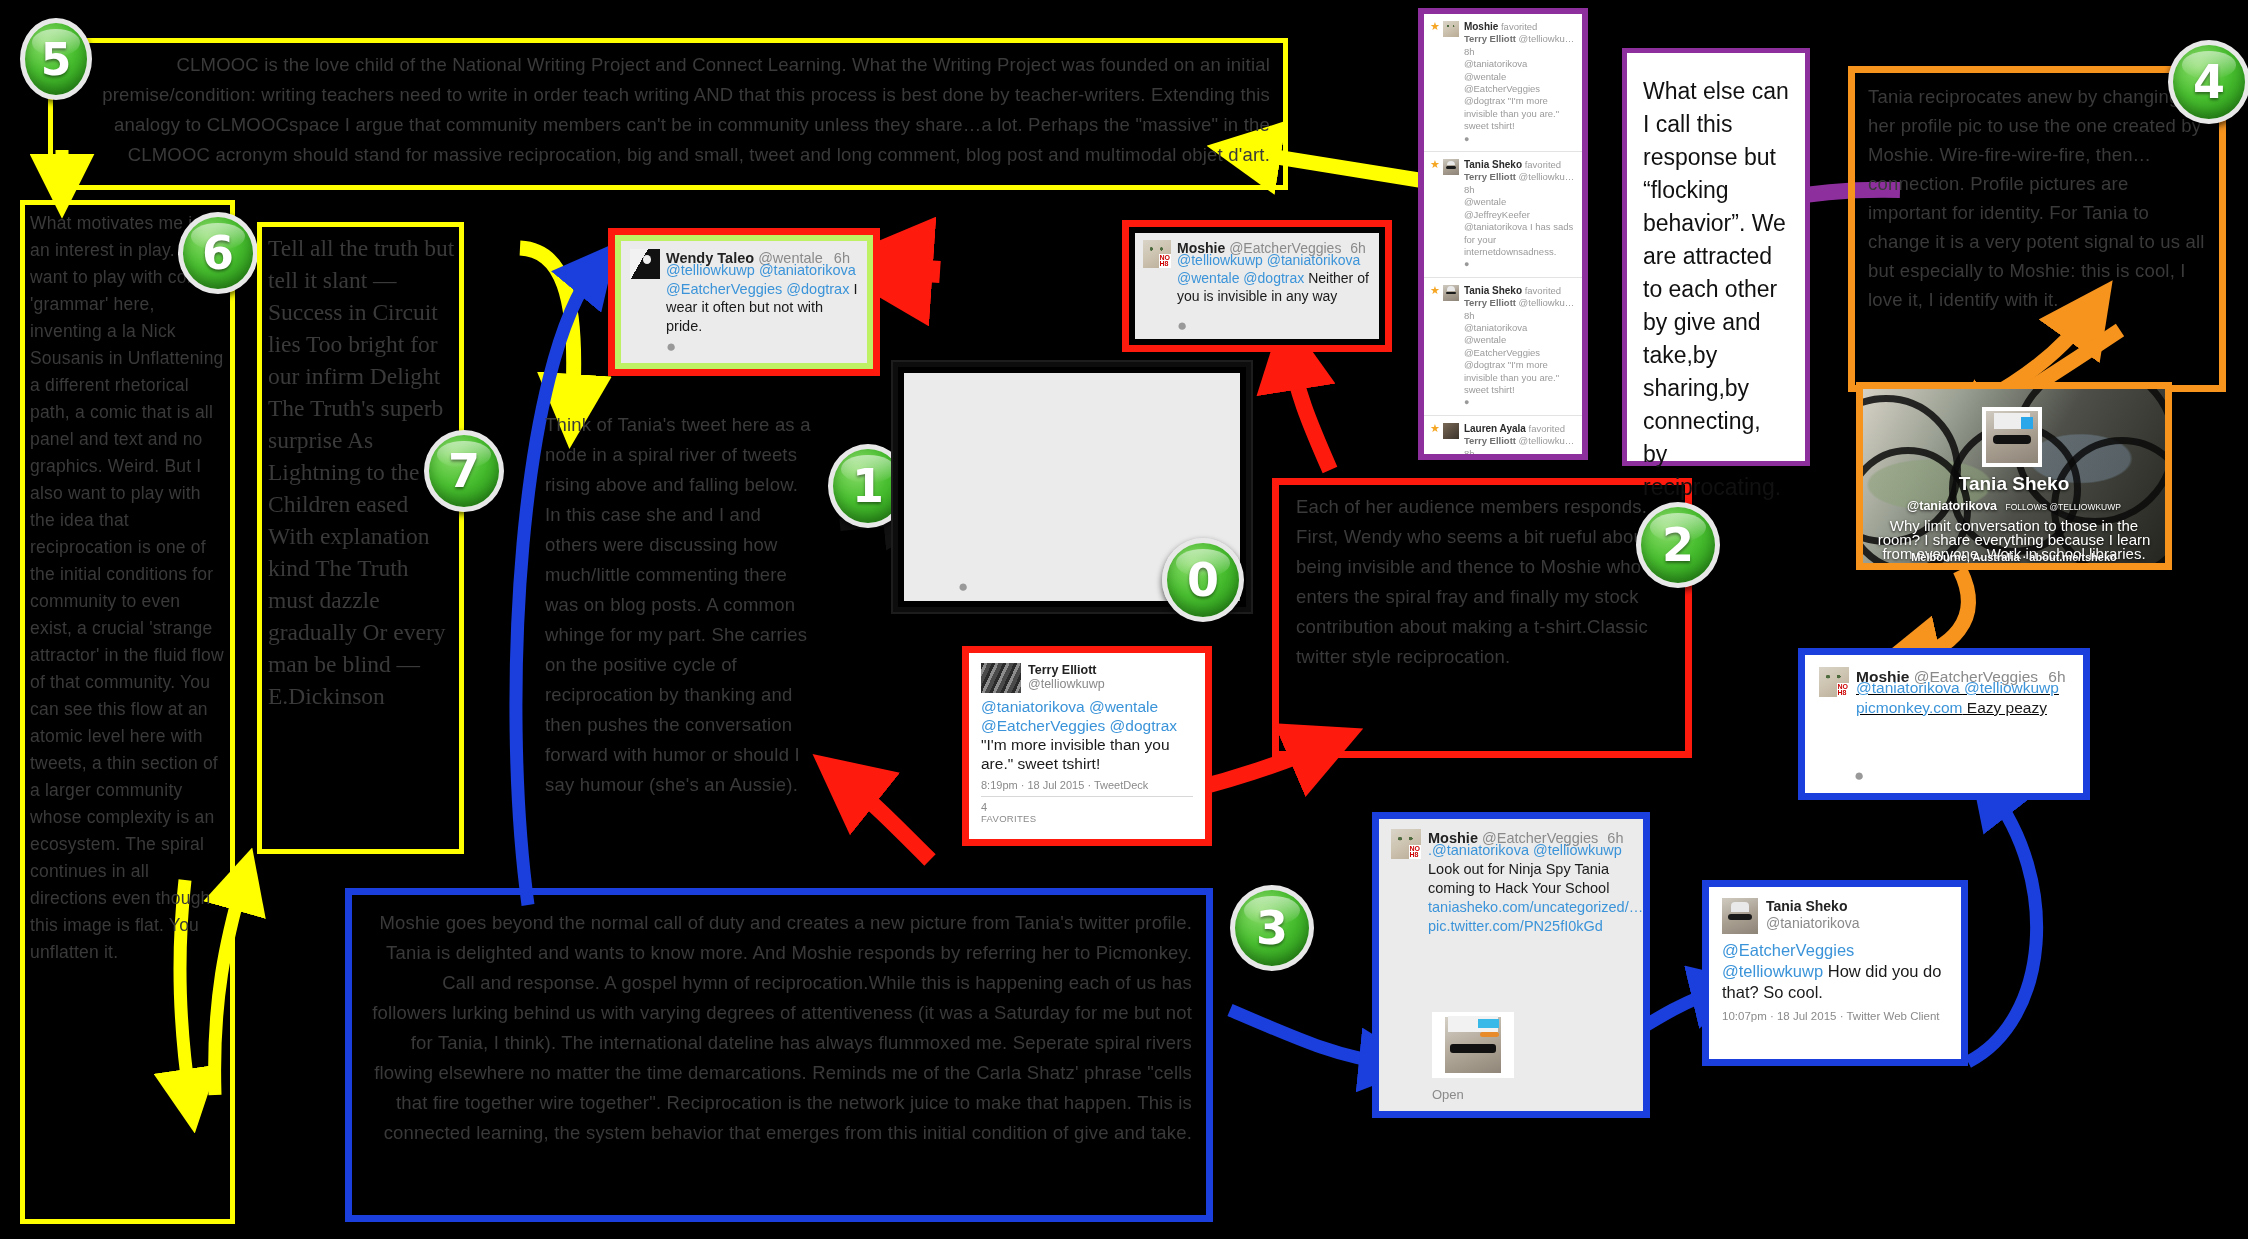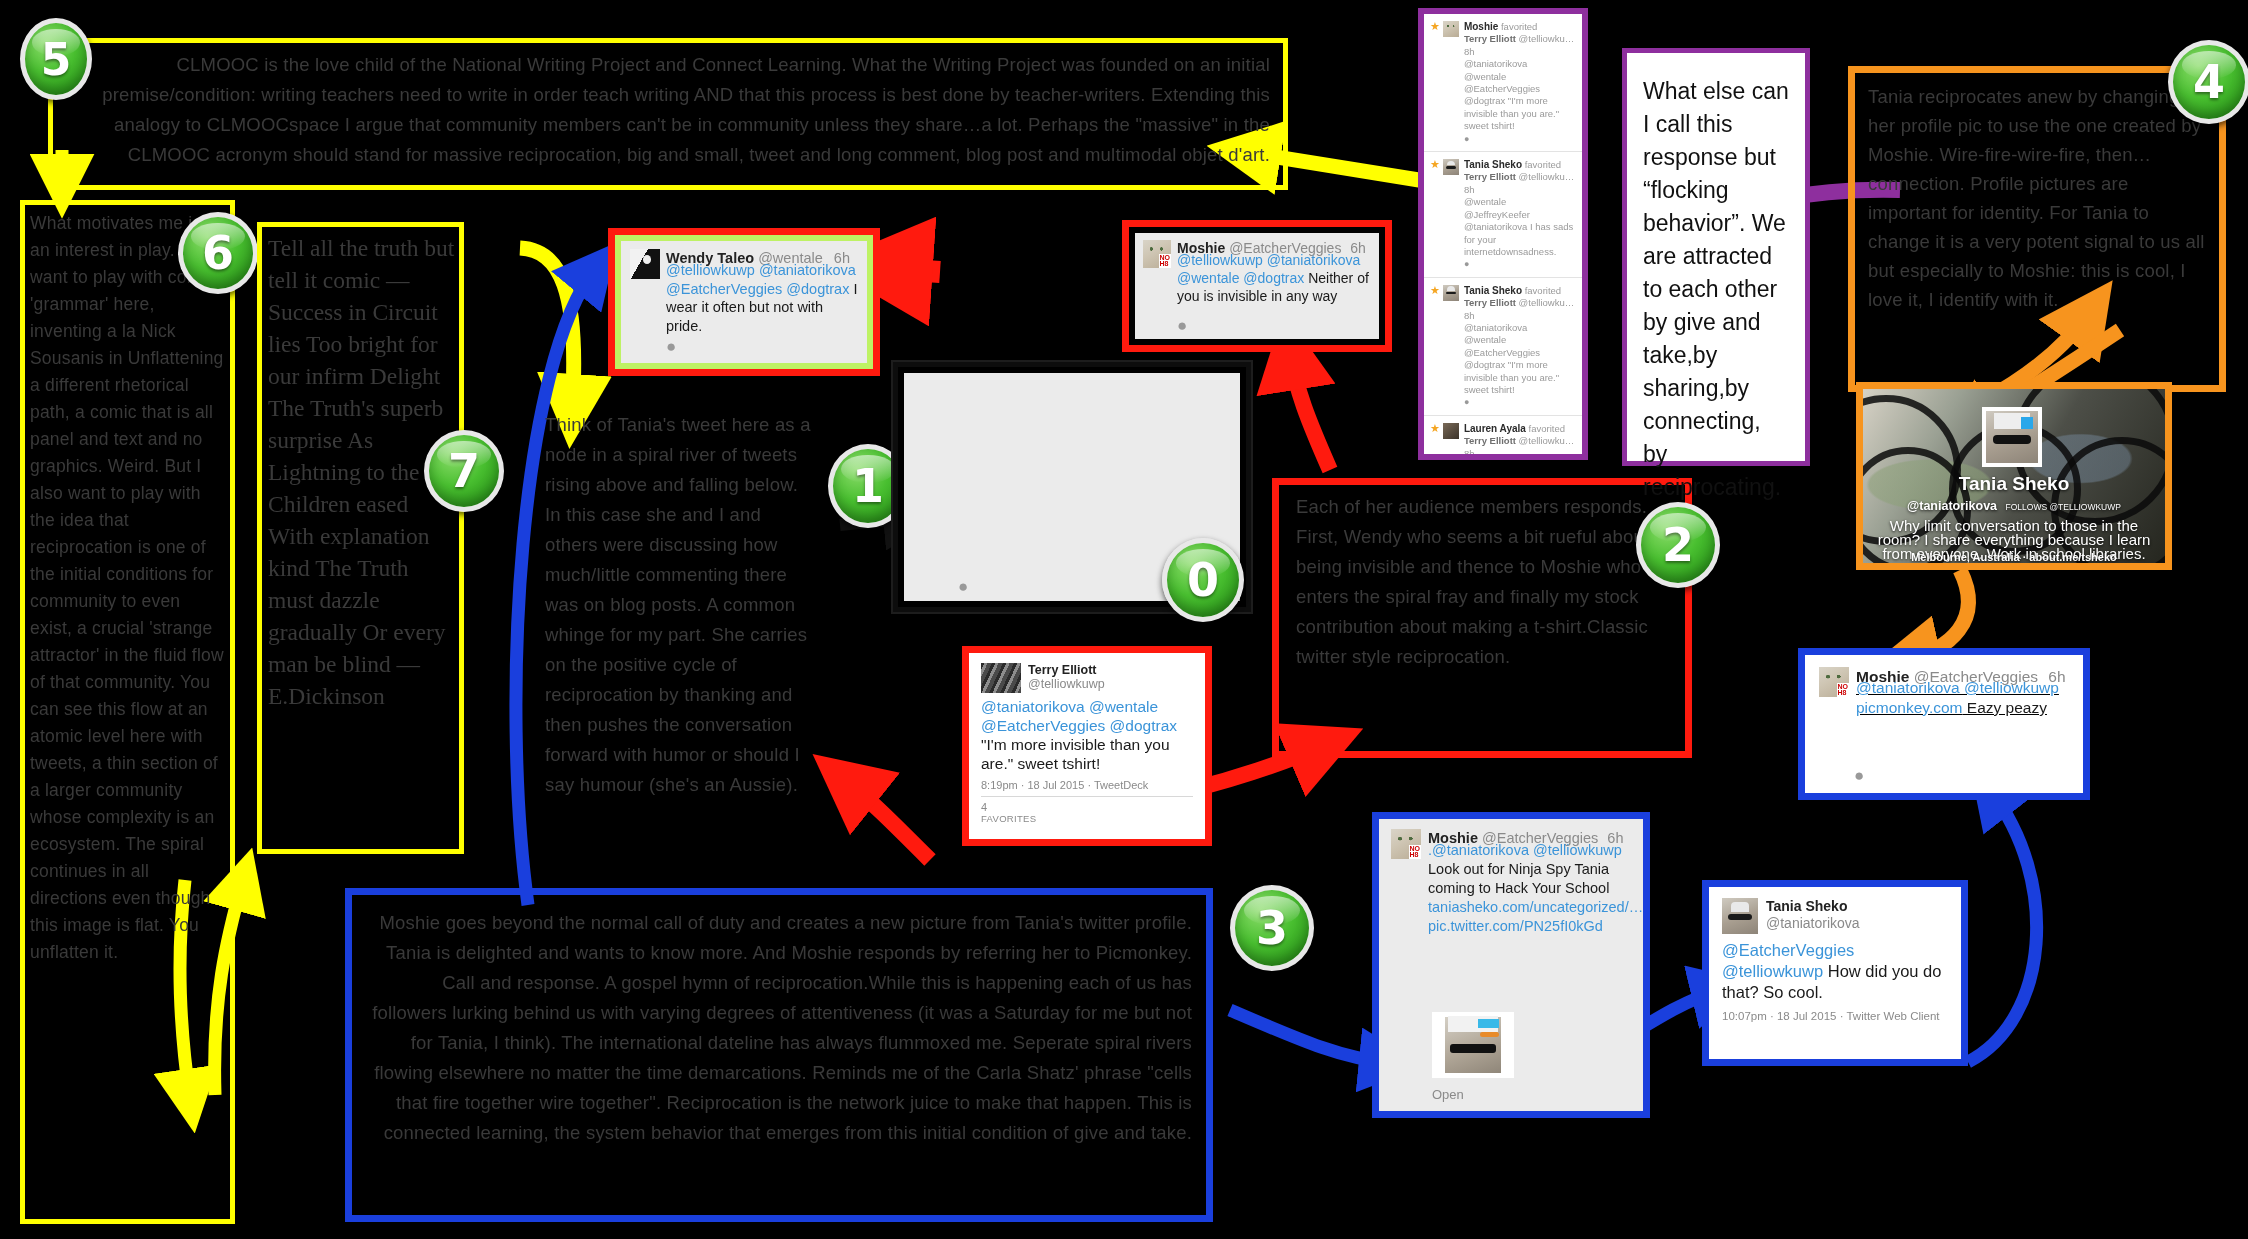--- a/index.html
+++ b/index.html
@@ -174,21 +174,21 @@
     </div>
 
   <div class="abs box-y" style="left:20px;top:200px;width:215px;height:1024px;"></div>
   <div class="abs anno" style="left:30px;top:210px;width:196px;height:1000px;font-size:17.5px;line-height:27px;">What motivates me is an interest in play.  I want to play with comic 'grammar' here, inventing a la Nick Sousanis in Unflattening a different rhetorical path, a comic that is all panel and text and no graphics. Weird. But I also want to play with the idea that reciprocation is one of the initial conditions for community to even exist, a crucial 'strange attractor' in the fluid flow of that community. You can see this flow at an atomic level here with tweets, a thin section of a larger community whose complexity is an ecosystem.  The spiral continues in all directions even though this image is flat. You unflatten it.</div>
   <div class="badge" style="left:178px;top:212px;width:70px;height:72px;font-size:46px;">
       <span>6</span>
     </div>
 
   <div class="abs box-y" style="left:257px;top:222px;width:207px;height:632px;"></div>
   <div class="abs" style="left:268px;top:232px;width:190px;height:612px;color:#3a3a3a;
-              font-family:'Liberation Serif',serif;font-size:23.5px;line-height:32px;">Tell all the truth but tell it comic — Success in Circuit lies Too bright for our infirm Delight The Truth's superb surprise As Lightning to the Children eased With explanation kind The Truth must dazzle gradually Or every man be blind — E.Dickinson</div>
+              font-family:'Liberation Serif',serif;font-size:23.5px;line-height:32px;">Tell all the truth but tell it slant — Success in Circuit lies Too bright for our infirm Delight The Truth's superb surprise As Lightning to the Children eased With explanation kind The Truth must dazzle gradually Or every man be blind — E.Dickinson</div>
   <div class="badge" style="left:424px;top:430px;width:70px;height:72px;font-size:46px;">
       <span>7</span>
     </div>
 
   <div class="abs anno" style="left:545px;top:410px;width:270px;height:450px;font-size:18.5px;line-height:30px;">Think of Tania's tweet here as a node in a spiral river of tweets rising above and falling below. In this case she and I and others were discussing how much/little commenting there was on blog posts. A common whinge for my part.  She carries on the positive cycle of reciprocation by thanking and then pushes the conversation forward with humor or should I say humour (she's an Aussie).</div>
   <div class="badge" style="left:828px;top:444px;width:70px;height:74px;font-size:46px;">
       <span>1</span>
     </div>
 
   <div class="abs box-r" style="left:608px;top:228px;width:272px;height:148px;background:#bef264;">

